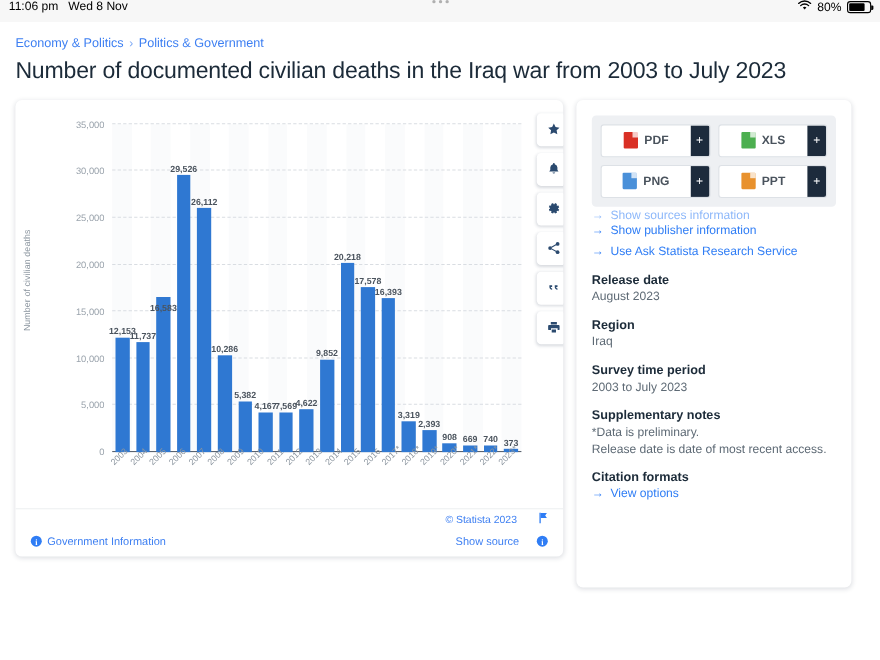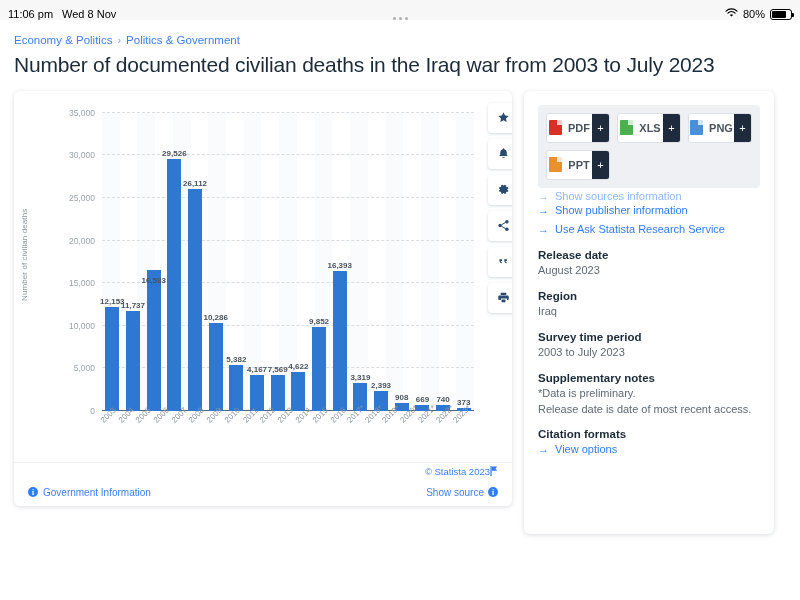--- a/index.html
+++ b/index.html
@@ -7,21 +7,21 @@
     width: 800px; height: 600px;
     font-family: "Liberation Sans", sans-serif;
     background: #ffffff;
     overflow: hidden;
   }
 
   
   .statusbar {
     height: 20px; width: 100%;
     background: #f7f7f7;
-    display: flex; align-items: flex-end;
+    display: flex; align-items: flex-start;
     padding: 0 8px;
     font-size: 11px; color: #000;
     font-weight: 500;
     position: relative;
   }
   .sb-left { display: flex; align-items: center; gap: 9px; }
   .sb-center {
     position: absolute; left: 0; right: 0;
     display: flex; justify-content: center; align-items: center;
     pointer-events: none;
@@ -159,31 +159,31 @@
 
   .chart-footer {
     position: absolute; left: 0; right: 0; bottom: 0;
     height: 44px;
     border-top: 1px solid #eef0f2;
     padding: 0 14px;
   }
   .copy {
     position: absolute; right: 14px; top: 3px;
     font-size: 9.5px; color: #3d7ff2;
-    display: flex; align-items: center; gap: 0;
+    display: flex; align-items: center; gap: 20px;
   }
   .addl {
     position: absolute; left: 14px; bottom: 8px;
     font-size: 10px; color: #3d7ff2;
     display: flex; align-items: center; gap: 5px;
   }
   .showsrc {
     position: absolute; right: 14px; bottom: 8px;
     font-size: 10px; color: #3d7ff2;
-    display: flex; align-items: center; gap: 4px;
+    display: flex; align-items: center; gap: 16px;
   }
   .info-dot {
     width: 10px; height: 10px; border-radius: 50%;
     background: #2f7df5; color: #fff;
     font-size: 7.5px; font-weight: bold;
     display: inline-flex; align-items: center; justify-content: center;
     font-family: "Liberation Serif", serif;
   }
 
   
@@ -219,21 +219,21 @@
   }
   .dl-title {
     font-size: 10px; letter-spacing: 1.1px;
     color: #2b4a6f; font-weight: bold;
     margin-bottom: 8px;
   }
   .dl-box {
     background: #eef0f3;
     border-radius: 4px;
     padding: 8px;
-    display: grid; grid-template-columns: 1fr 1fr 1fr;
+    display: grid; grid-template-columns: 1fr 1fr;
     gap: 7px;
     margin-bottom: 10px;
   }
   .dl-btn {
     display: flex; align-items: stretch;
     border-radius: 3px; overflow: hidden;
     background: #fff;
     border: 1px solid #dde1e6;
     height: 30px;
   }
@@ -418,20 +418,28 @@
               </div>
               <div class="barcol">
                 <div class="bar" style="height: 39.353px; background: rgb(47, 120, 210);"></div>
                 <div class="bar-val" style="bottom: 39.353px; position: absolute; margin-bottom: 1px;">4,622</div>
               </div>
               <div class="barcol">
                 <div class="bar" style="height: 83.8827px; background: rgb(47, 120, 210);"></div>
                 <div class="bar-val" style="bottom: 83.8827px; position: absolute; margin-bottom: 1px;">9,852</div>
               </div>
               <div class="barcol">
+                <div class="bar" style="height: 172.142px; background: rgb(47, 120, 210);"></div>
+                <div class="bar-val" style="bottom: 172.142px; position: absolute; margin-bottom: 1px;">20,218</div>
+              </div>
+              <div class="barcol">
+                <div class="bar" style="height: 149.664px; background: rgb(47, 120, 210);"></div>
+                <div class="bar-val" style="bottom: 149.664px; position: absolute; margin-bottom: 1px;">17,578</div>
+              </div>
+              <div class="barcol">
                 <div class="bar" style="height: 139.575px; background: rgb(47, 120, 210);"></div>
                 <div class="bar-val" style="bottom: 139.575px; position: absolute; margin-bottom: 1px;">16,393</div>
               </div>
               <div class="barcol">
                 <div class="bar" style="height: 28.2589px; background: rgb(47, 120, 210);"></div>
                 <div class="bar-val" style="bottom: 28.2589px; position: absolute; margin-bottom: 1px;">3,319</div>
               </div>
               <div class="barcol">
                 <div class="bar" style="height: 20.3747px; background: rgb(47, 120, 210);"></div>
                 <div class="bar-val" style="bottom: 20.3747px; position: absolute; margin-bottom: 1px;">2,393</div>

